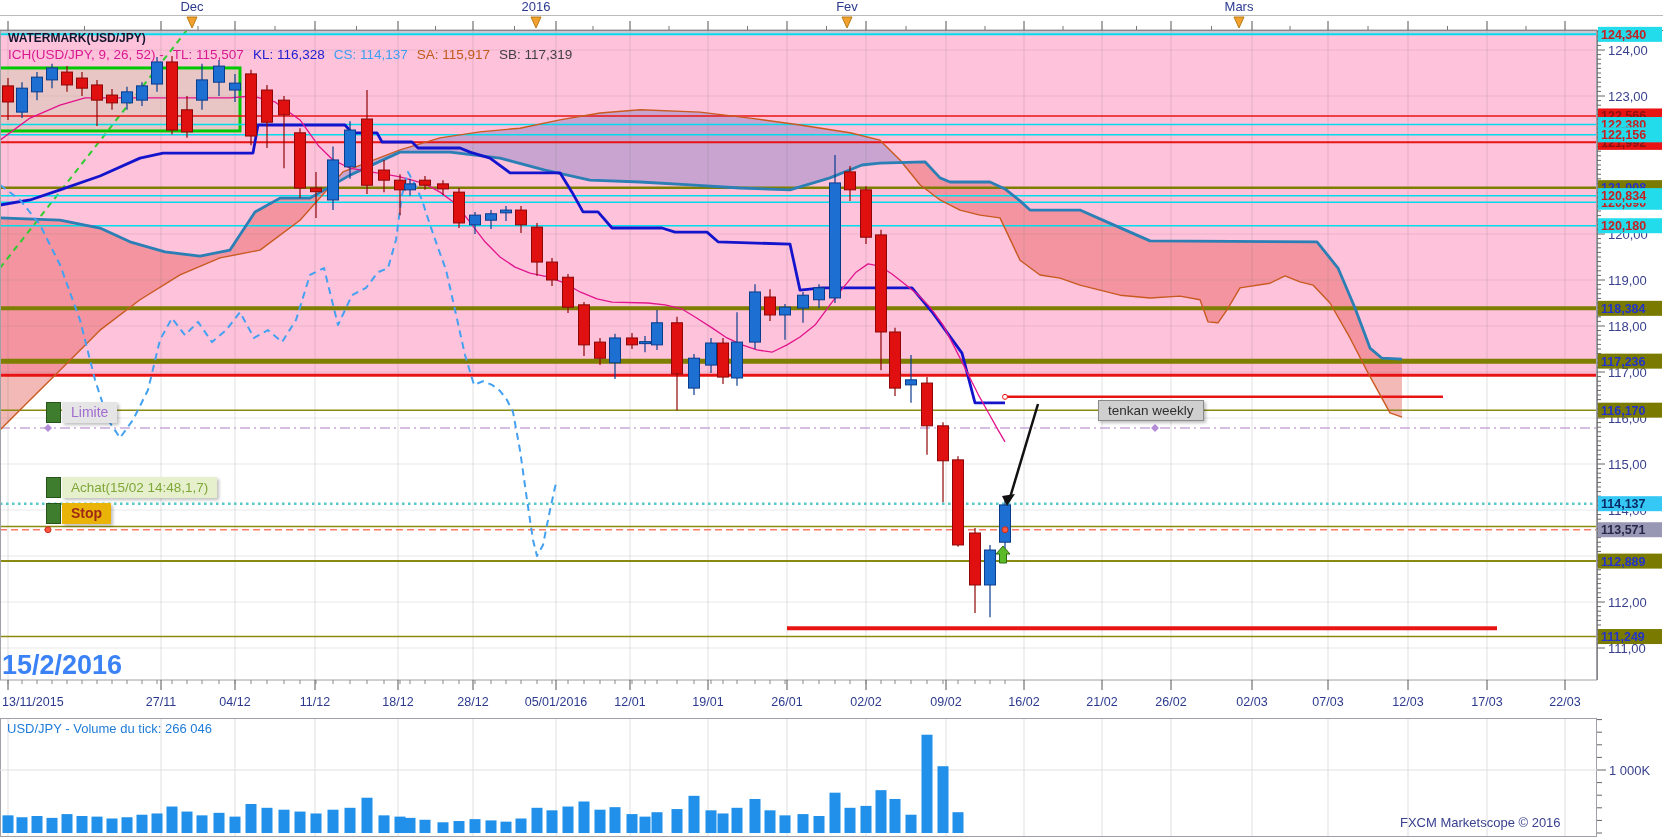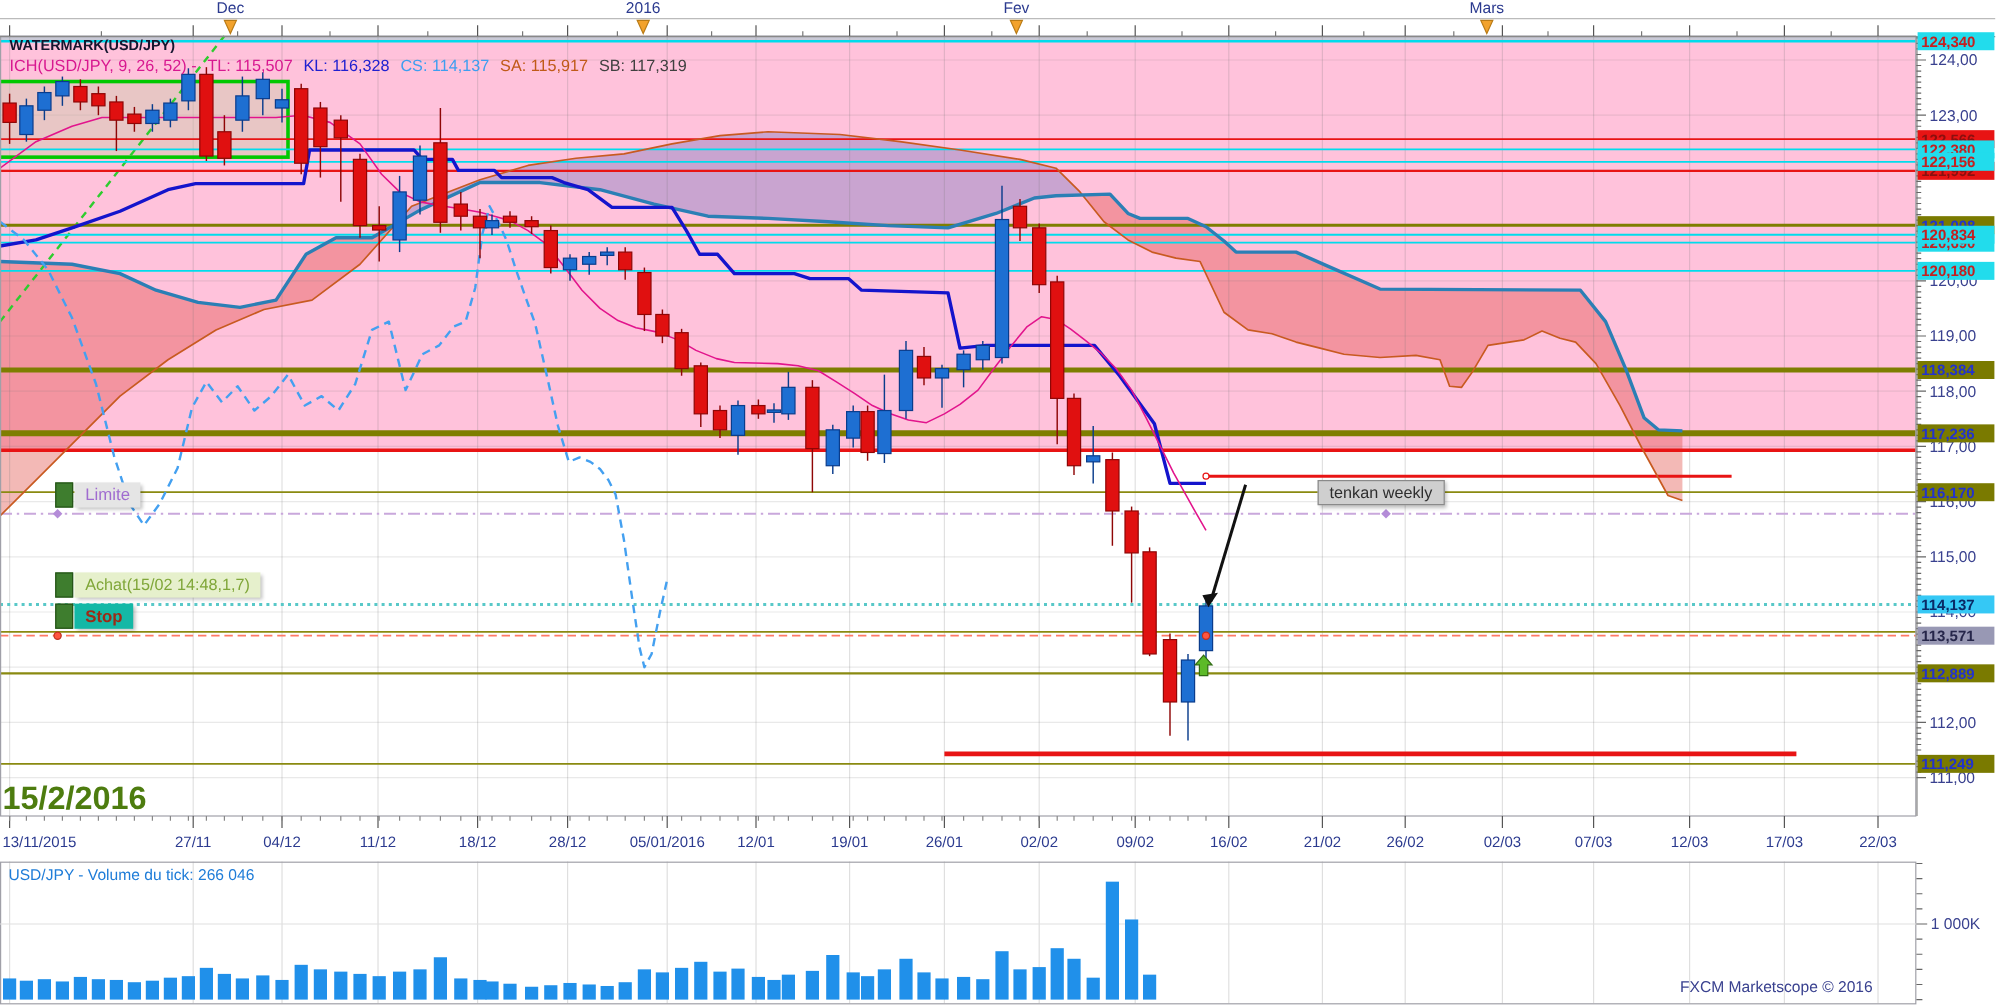--- a/index.html
+++ b/index.html
@@ -9,30 +9,30 @@
   .ov{position:absolute;white-space:nowrap;}
   .hdr1{left:8px;top:31px;font-size:12px;font-weight:bold;color:#15152e;}
   .hdr2{left:8px;top:47px;font-size:13.5px;}
   .hdr2 span{margin-right:9px;}
   .ind-name,.ind-tl{color:#d81890;}
   .ind-kl{color:#2020d0;}
   .ind-cs{color:#3e9ef0;}
   .ind-sa{color:#c05a18;}
   .ind-sb{color:#404040;}
   .wm-sym{left:0px;top:573px;font-size:58px;font-weight:bold;color:#8f8f93;letter-spacing:-1px;}
-  .wm-date{left:2px;top:650px;font-size:27px;font-weight:bold;color:#4d7c0f;}
+  .wm-date{left:2px;top:650px;font-size:27px;font-weight:bold;color:#3b82f6;}
   .gsq{position:absolute;width:15px;height:21px;background:#3e7d2e;border:1px solid #265418;box-sizing:border-box;}
   .sq-limite{left:46px;top:402px;}
   .sq-achat{left:46px;top:477px;}
   .sq-stop{left:46px;top:503px;}
   .anno{position:absolute;height:21px;line-height:21px;padding:0 9px;font-size:14px;
         box-shadow:2px 2px 3px rgba(0,0,0,.25);}
   .anno-limite{left:62px;top:402px;background:#e5e5e5;color:#a06cd0;}
   .anno-achat{left:62px;top:477px;background:#e6f0cc;color:#7fa638;font-size:13.5px;}
-  .anno-stop{left:62px;top:503px;background:#14b8a6;color:#9e2a16;font-weight:bold;}
+  .anno-stop{left:62px;top:503px;background:#eab308;color:#9e2a16;font-weight:bold;}
   .anno-tenkan{left:1098px;top:400px;background:#cfcfcf;border:1px solid #8a8a8a;color:#2e2e2e;
                font-size:13.5px;height:19px;line-height:19px;}
   .vol-title{left:7px;top:721px;font-size:13px;color:#1e7cd8;}
   .footer{left:1400px;top:815px;font-size:13px;color:#39418f;}
 </style>
 </head>
 <body>
 
 <div class="screen">
 

